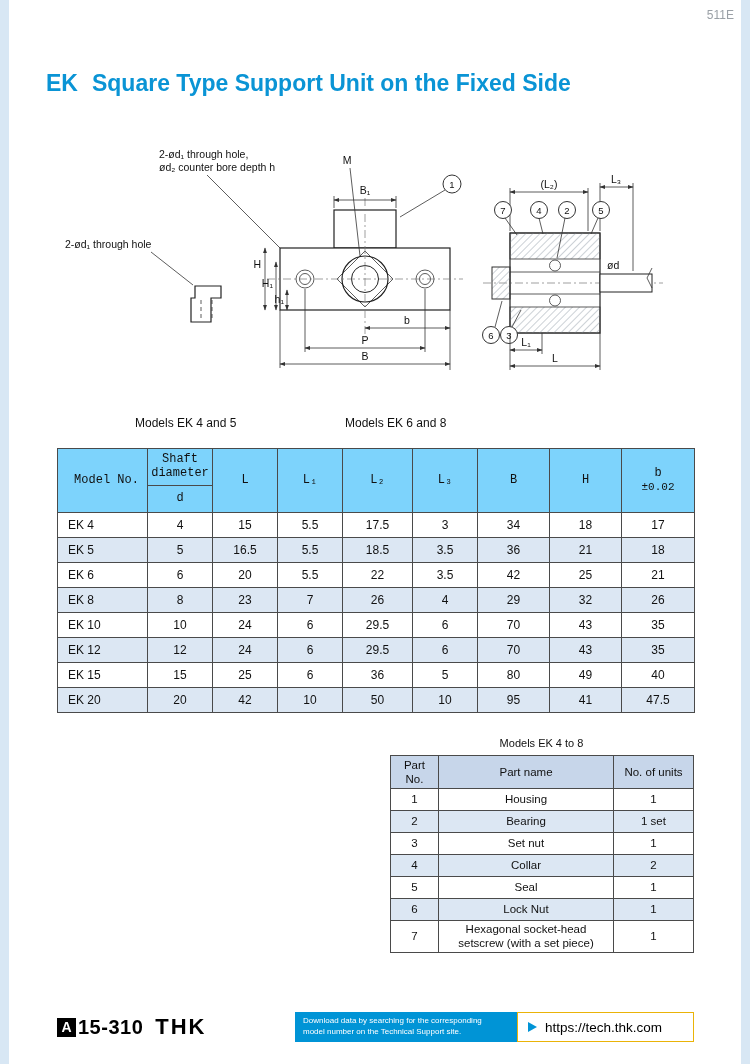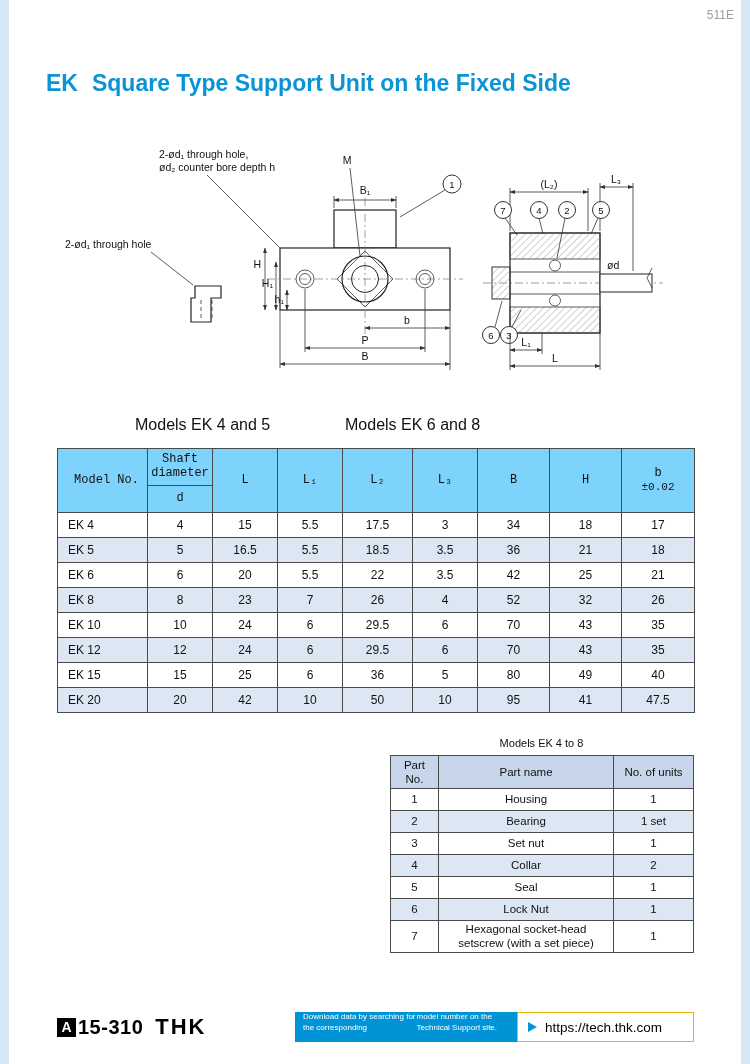--- a/index.html
+++ b/index.html
@@ -20,21 +20,21 @@
   .ol2{fill:#ffffff;stroke:#222;stroke-width:1;}
   .dl{fill:none;stroke:#333;stroke-width:0.8;}
   .cl{fill:none;stroke:#777;stroke-width:0.7;stroke-dasharray:8 3 2 3;}
   .dim{fill:none;stroke:#333;stroke-width:0.8;marker-start:url(#arr);marker-end:url(#arr);}
   .co{fill:#ffffff;stroke:#333;stroke-width:1;}
   svg text{font-family:"Liberation Sans", sans-serif;font-size:10.5px;fill:#111;}
   svg text.cot{font-size:9.5px;text-anchor:middle;}
   .tm{text-anchor:middle;}
   .te{text-anchor:end;}
 
-  .cap{position:absolute;font-size:16px;color:#111;}
+  .cap{position:absolute;font-size:12px;color:#111;}
   .cap-left{left:135px;top:416px;}
   .cap-right{left:345px;top:416px;}
 
   
   .main-table{position:absolute;left:57px;top:448px;width:637px;border-collapse:collapse;table-layout:fixed;font-size:12px;}
   .main-table th,.main-table td{border:1px solid #4a4a4a;text-align:center;padding:0 2px;}
   .main-table thead th{background:#7dd3fc;font-weight:normal;line-height:1.15;font-family:Liberation Mono, monospace;}
   .main-table thead tr.hr1 th{height:36px;}
   .main-table thead tr.hr2 th{height:26px;}
   .main-table th.c-model{text-align:center;padding-left:10px;}
@@ -51,21 +51,21 @@
   .parts-table tbody td{height:19px;}
   .parts-table tbody tr:nth-child(even) td{background:#dce7f3;}
 
   
   .footer{position:absolute;left:57px;top:1010px;width:637px;height:34px;}
   .pageref{position:absolute;left:0;top:4px;display:flex;align-items:center;}
   .a-box{width:19px;height:19px;background:#000;color:#fff;display:inline-flex;align-items:center;justify-content:center;font-size:14px;font-weight:bold;margin-right:2px;}
   .ref-num{font-size:20px;font-weight:bold;letter-spacing:0.5px;color:#000;}
   .thk-logo{font-size:22px;font-weight:bold;margin-left:12px;letter-spacing:2px;color:#000;}
   .banner{position:absolute;left:238px;top:2px;width:222px;height:30px;background:#0094d6;color:#fff;
-    display:flex;flex-direction:row;justify-content:center;padding-left:8px;box-sizing:border-box;font-size:8px;line-height:1.35;}
+    display:flex;flex-direction:column;justify-content:center;padding-left:8px;box-sizing:border-box;font-size:8px;line-height:1.35;}
   .urlbox{position:absolute;left:460px;top:2px;width:177px;height:30px;background:#fff;border:1px solid #eab308;
     display:flex;align-items:center;box-sizing:border-box;padding-left:10px;}
   .play-icon{width:0;height:0;border-left:9px solid #0094d6;border-top:5px solid transparent;border-bottom:5px solid transparent;margin-right:8px;}
   .url-text{font-size:13.5px;color:#000;}
 </style>
 </head>
 <body>
 
 <div class="edge edge-left"></div>
 <div class="edge edge-right"></div>
@@ -266,21 +266,21 @@
         <td>25</td>
         <td>21</td>
       </tr>
       <tr>
         <td>EK 8</td>
         <td>8</td>
         <td>23</td>
         <td>7</td>
         <td>26</td>
         <td>4</td>
-        <td>52</td>
+        <td>29</td>
         <td>32</td>
         <td>26</td>
       </tr>
       <tr>
         <td>EK 10</td>
         <td>10</td>
         <td>24</td>
         <td>6</td>
         <td>29.5</td>
         <td>6</td>

